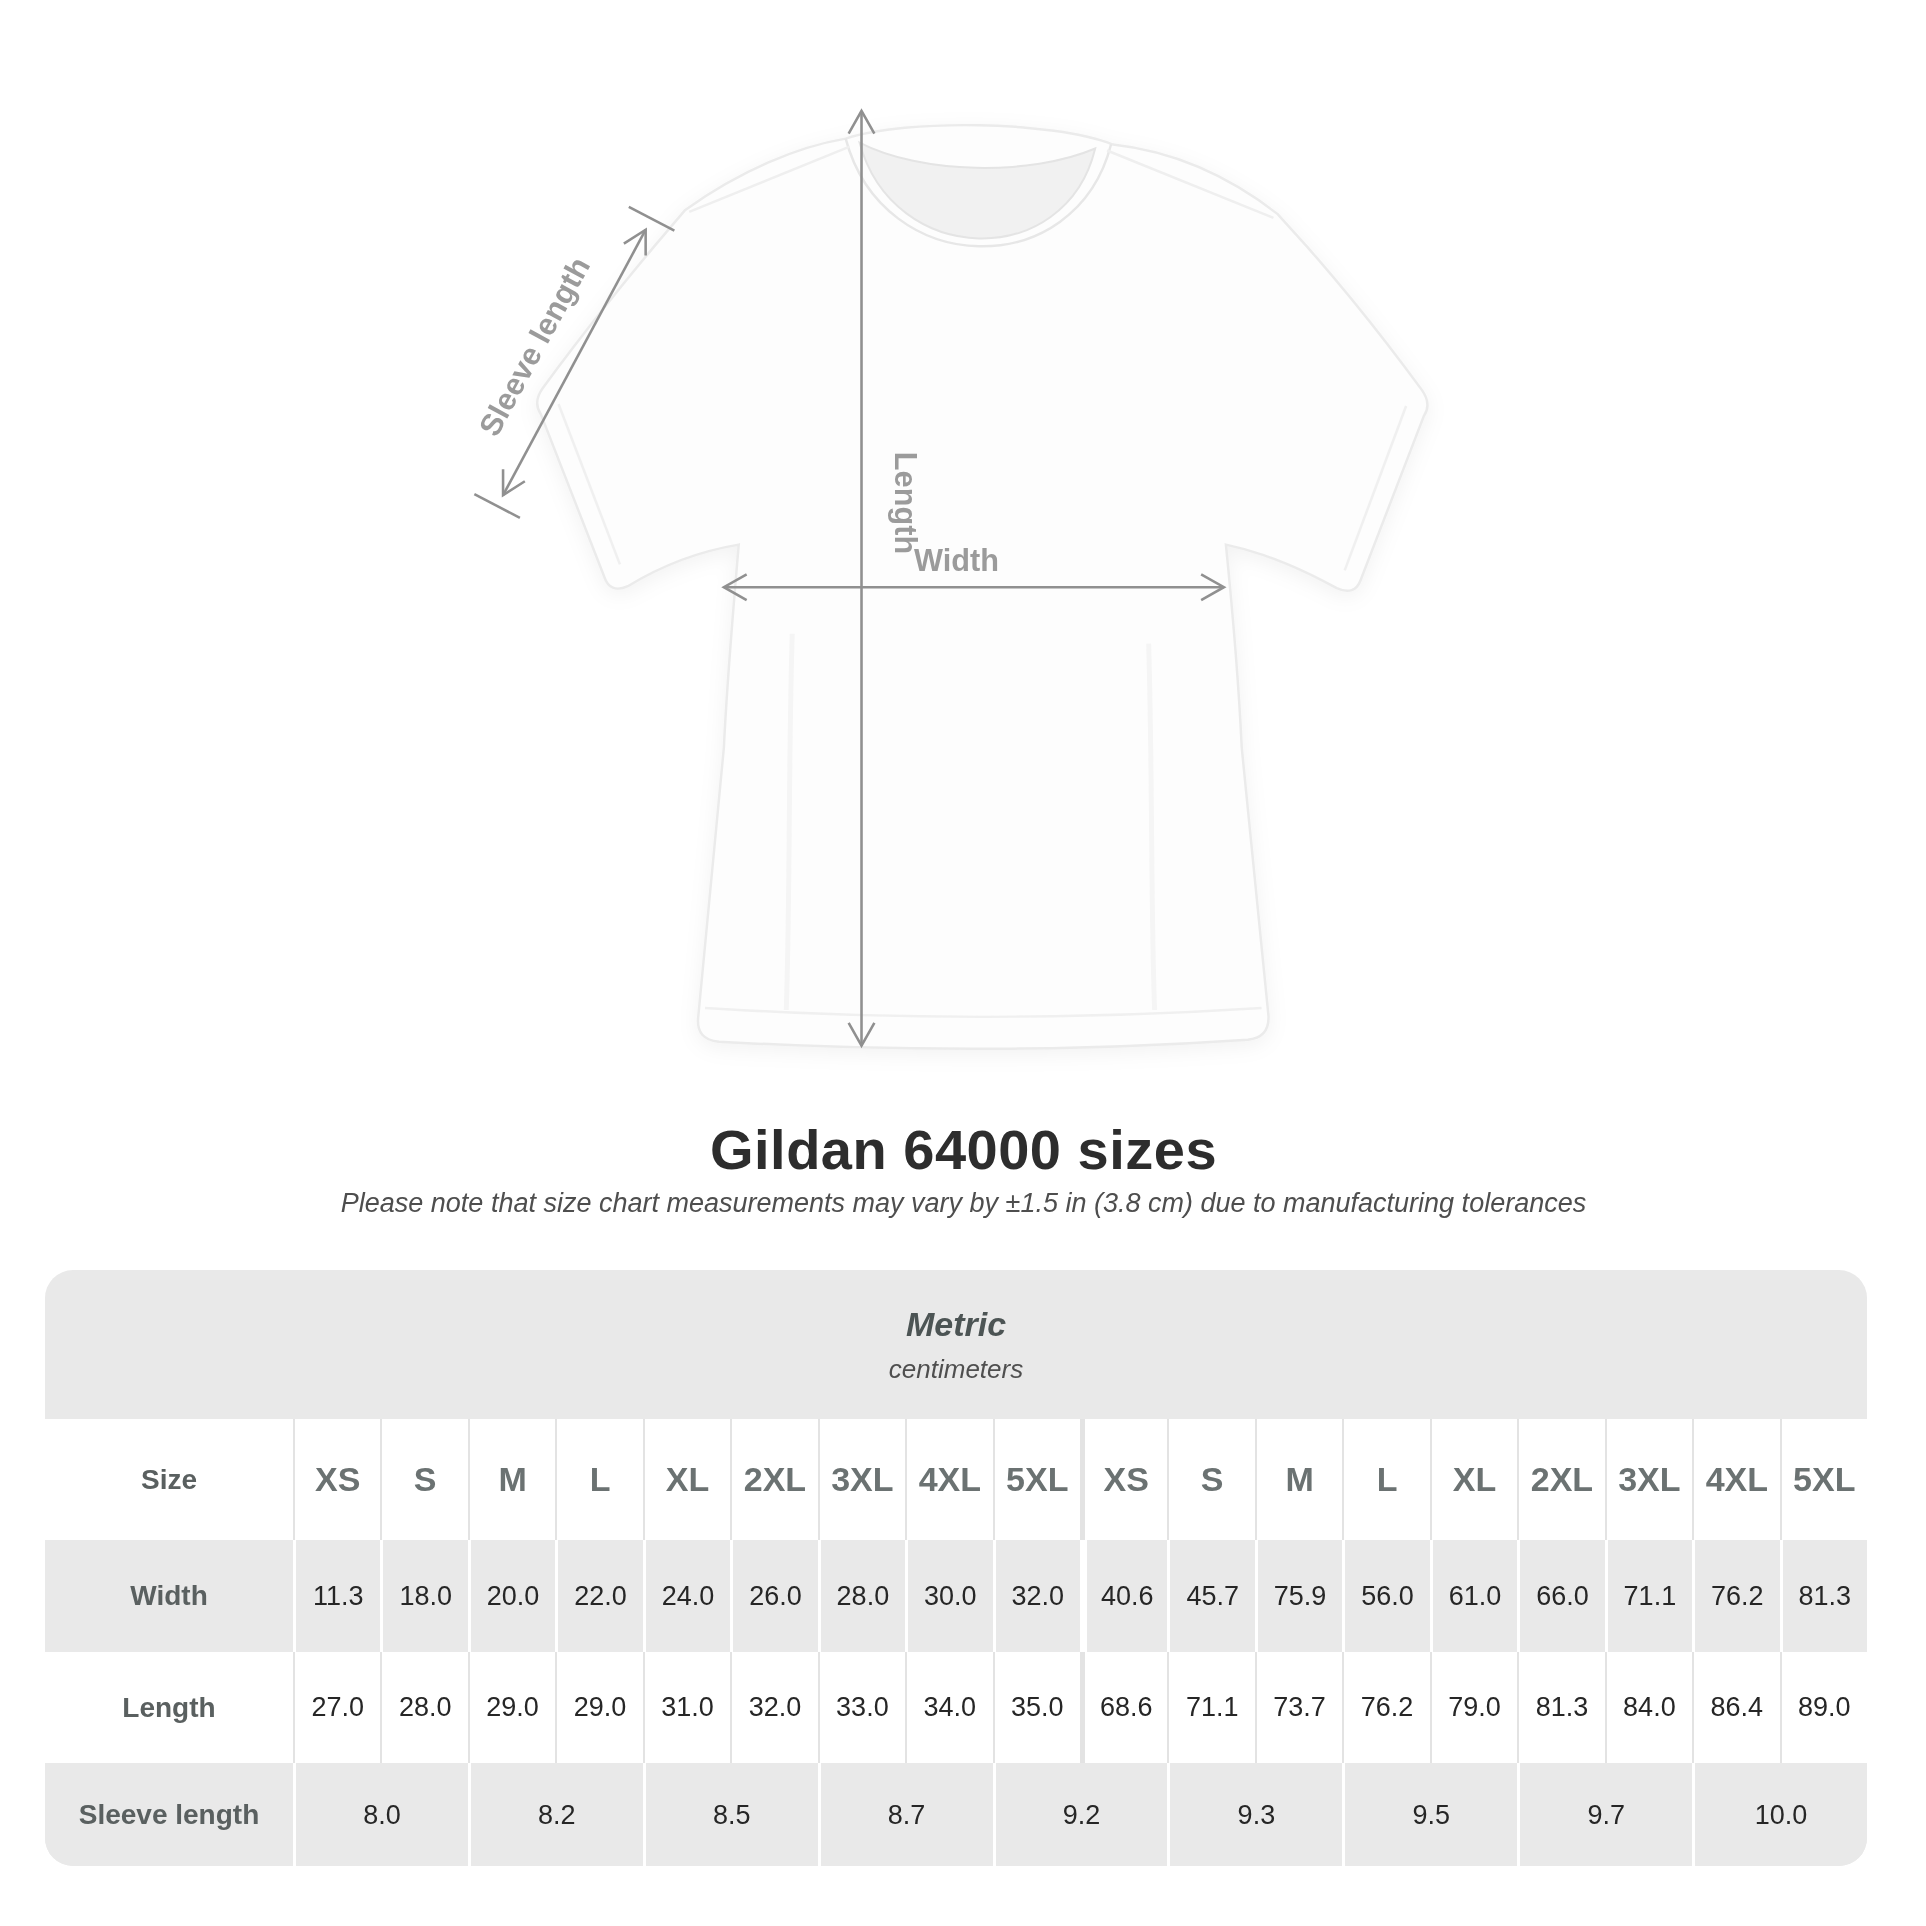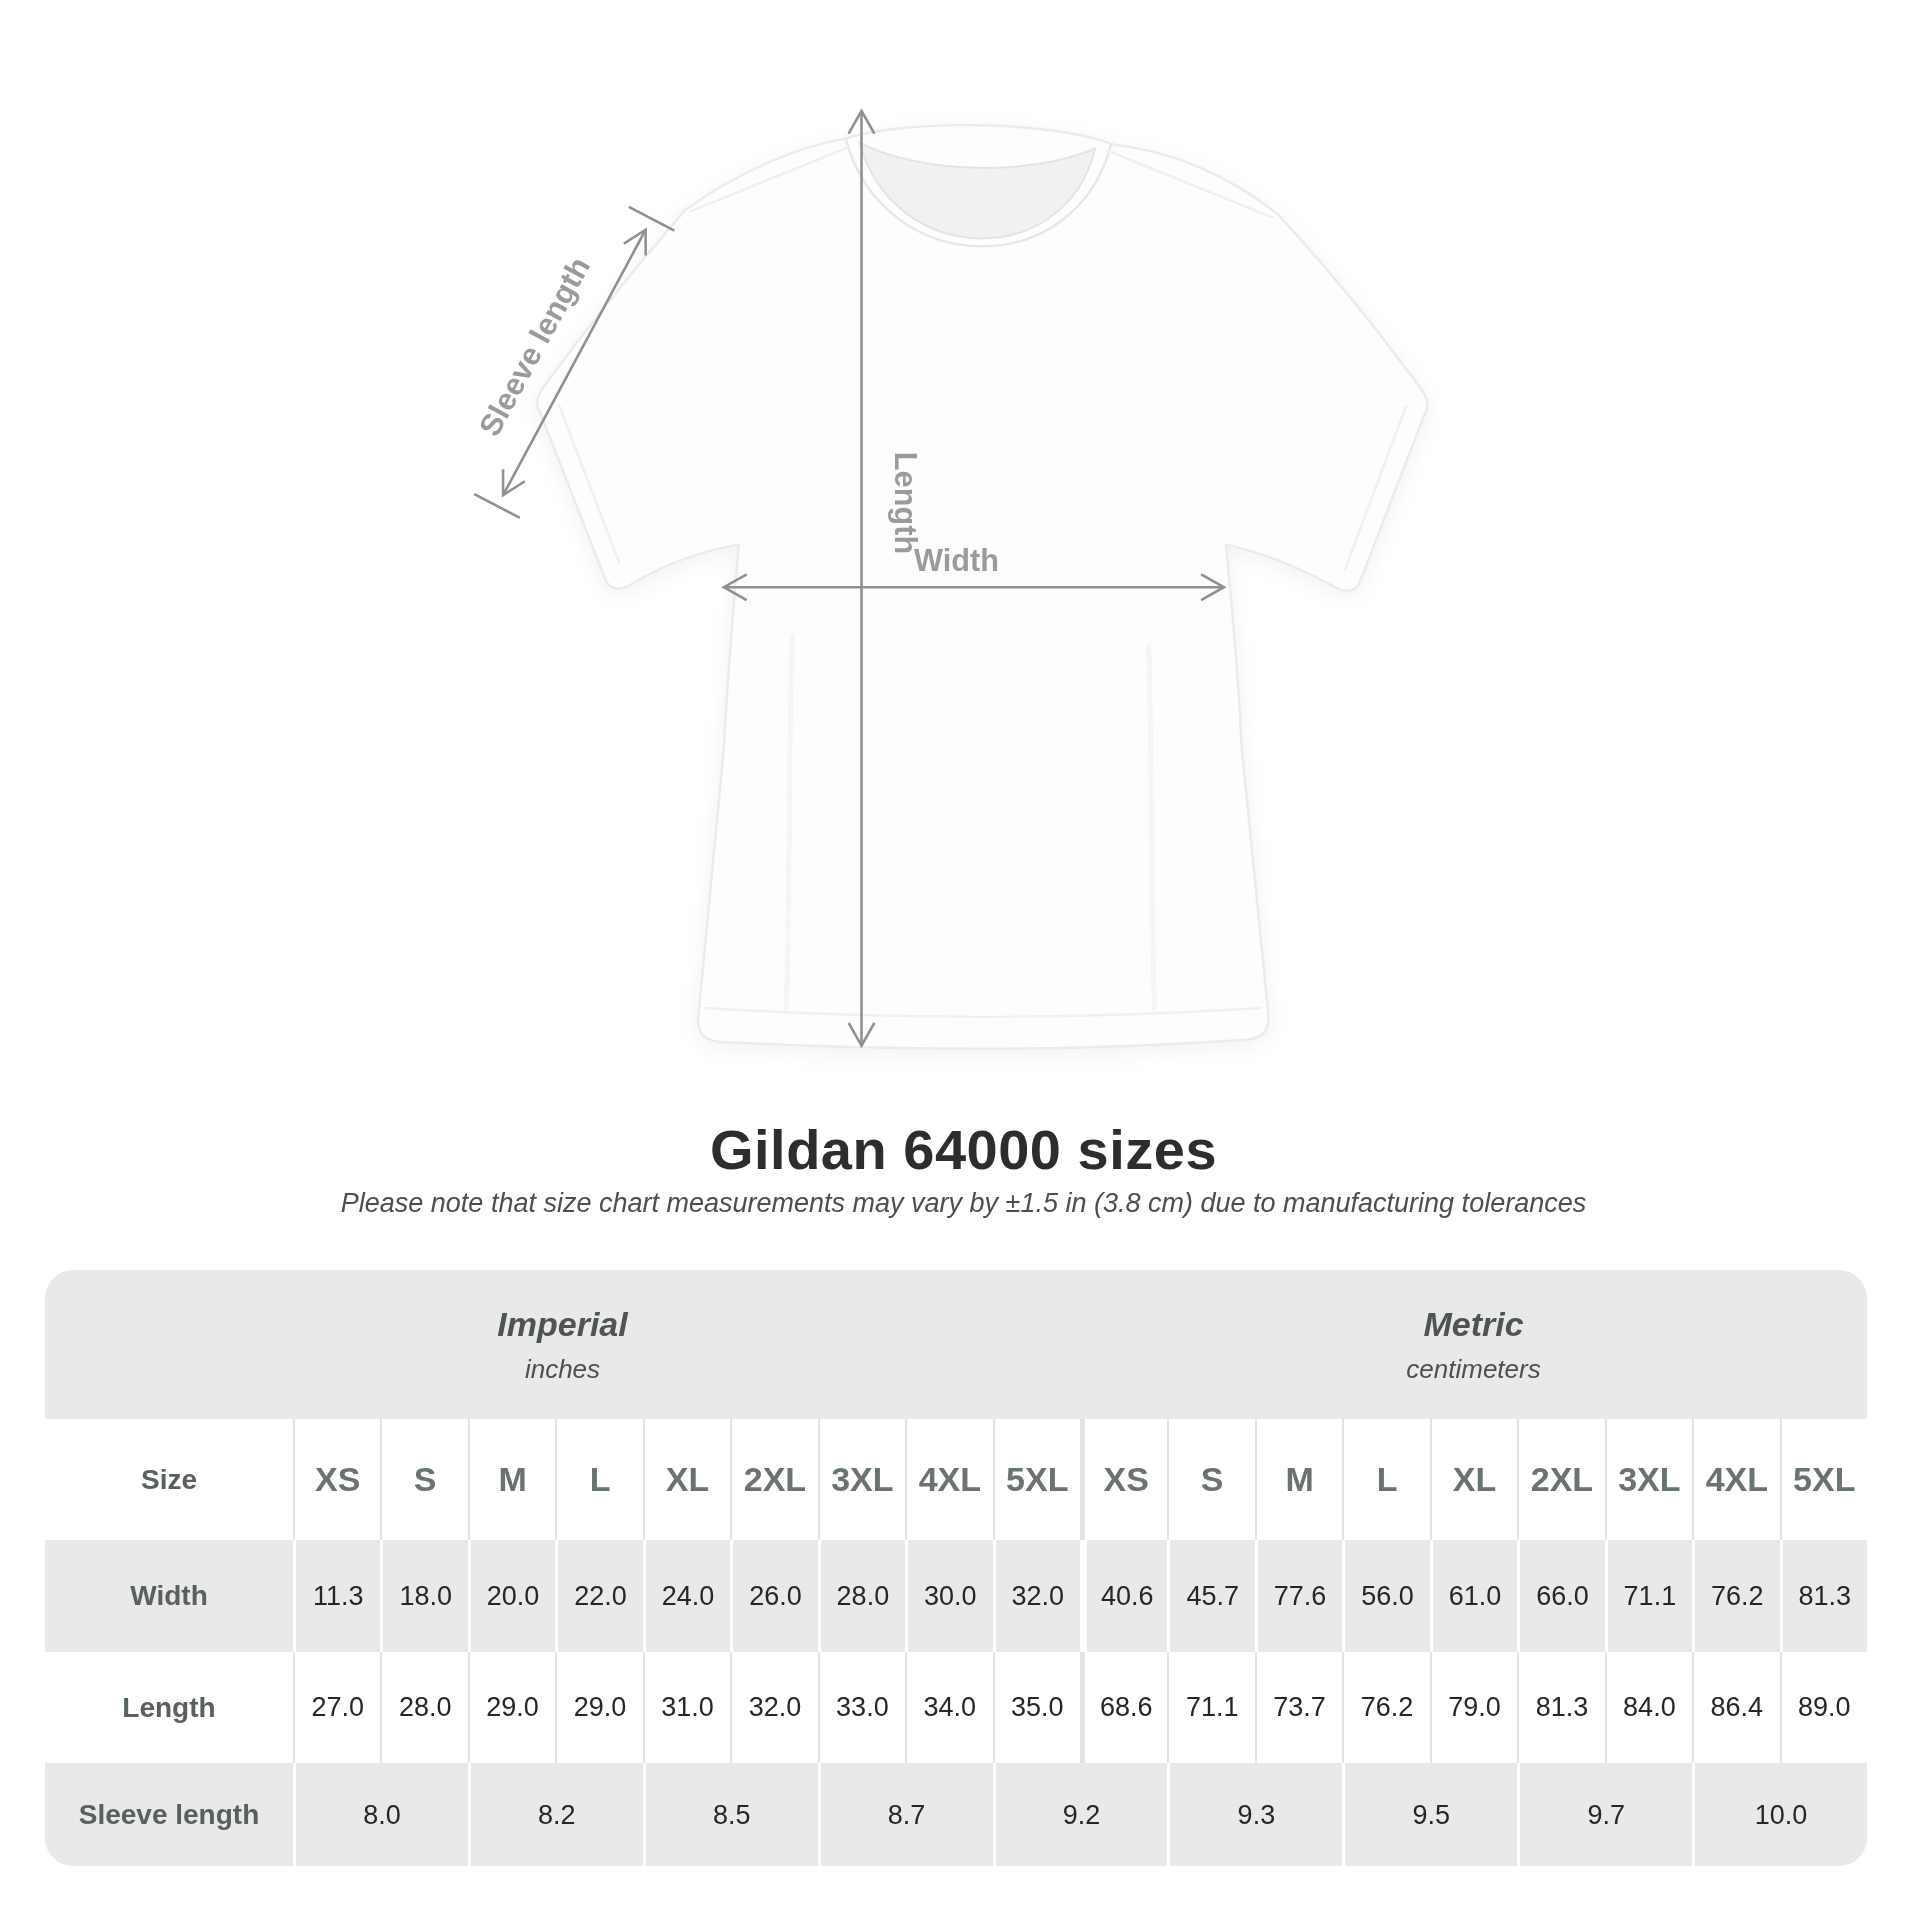--- a/index.html
+++ b/index.html
@@ -114,24 +114,20 @@
       <text x="966" y="577" text-anchor="middle">Width</text>
     </g>
   </svg>
 
   <div class="page-title">Gildan 64000 sizes</div>
   <div class="page-subtitle">Please note that size chart measurements may vary by ±1.5 in (3.8 cm) due to manufacturing tolerances</div>
 
   <div class="tbl">
 
     <div class="sec-row">
-      <div class="sec sec-imperial">
-        <div class="sec-title">Imperial</div>
-        <div class="sec-unit">inches</div>
-      </div>
       <div class="sec sec-metric">
         <div class="sec-title">Metric</div>
         <div class="sec-unit">centimeters</div>
       </div>
     </div>
 
     <div class="row row-sizes">
       <div class="lbl">Size</div>
       <div class="grp grp-i">
           <div class="cell szc">XS</div>
@@ -166,21 +162,21 @@
           <div class="cell val">22.0</div>
           <div class="cell val">24.0</div>
           <div class="cell val">26.0</div>
           <div class="cell val">28.0</div>
           <div class="cell val">30.0</div>
           <div class="cell val">32.0</div>
         </div>
       <div class="grp grp-m">
           <div class="cell val">40.6</div>
           <div class="cell val">45.7</div>
-          <div class="cell val">77.6</div>
+          <div class="cell val">75.9</div>
           <div class="cell val">56.0</div>
           <div class="cell val">61.0</div>
           <div class="cell val">66.0</div>
           <div class="cell val">71.1</div>
           <div class="cell val">76.2</div>
           <div class="cell val">81.3</div>
         </div>
     </div>
 
     <div class="row row-l">

